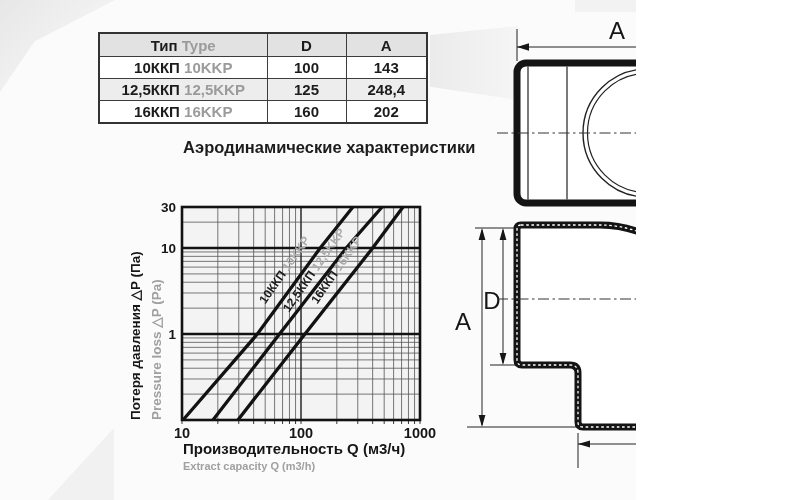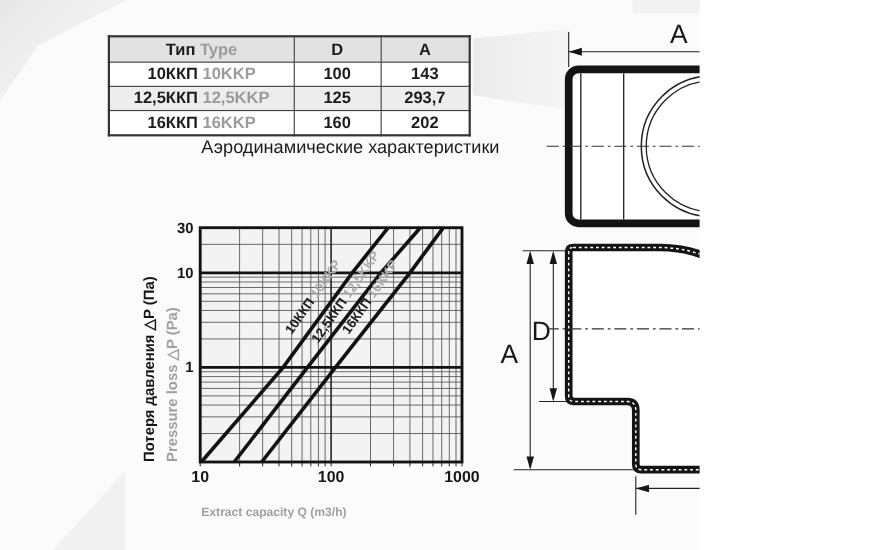--- a/index.html
+++ b/index.html
@@ -20,22 +20,22 @@
   #spec-table{position:absolute;left:98px;top:32px;border-collapse:collapse;
               font-size:15px;font-weight:600}
   #spec-table td,#spec-table th{border:1px solid #3c3c3c;text-align:center;padding:0;
               height:21px;background:#fff}
   #spec-table tr.hdr th{height:22px;background:#e2e2e2}
   #spec-table tr.alt td{background:#ededed}
   #spec-table{border:2px solid #333}
   .gray{color:#9b9b9b}
 
   
-  #title-block{position:absolute;left:183px;top:125px;font-size:16.5px;line-height:18.5px;
-               font-weight:400;white-space:nowrap}
+  #title-block{position:absolute;left:183px;top:138px;font-size:16.5px;line-height:18.5px;
+               font-weight:700;white-space:nowrap}
   #title-block .en{color:#9e9e9e}
 
   
   #chart-svg{position:absolute;left:150px;top:194px}
   .axis-title{position:absolute;font-size:13.5px;font-weight:700;white-space:nowrap}
   #y-title-ru{left:29px;top:305px;width:213px;height:17px;transform:rotate(-90deg);color:#161616}
   #y-title-en{left:50px;top:305px;width:213px;height:17px;transform:rotate(-90deg);color:#a0a0a0}
   #x-title-ru{left:183px;top:440px;font-size:15px;color:#161616}
   #x-title-en{left:183px;top:460px;font-size:11px;color:#a0a0a0}
 
@@ -76,21 +76,21 @@
         <span>10ККП</span>
         <span class="gray">10KKP</span></td>
       <td>100</td>
       <td>143</td>
     </tr>
     <tr class="alt">
       <td>
         <span>12,5ККП</span>
         <span class="gray">12,5KKP</span></td>
       <td>125</td>
-      <td>293,7</td>
+      <td>248,4</td>
     </tr>
     <tr>
       <td>
         <span>16ККП</span>
         <span class="gray">16KKP</span></td>
       <td>160</td>
       <td>202</td>
     </tr>
   </tbody>
     </table>
@@ -173,20 +173,21 @@
       </g>
       <text x="26" y="17.5" text-anchor="end" font-size="13.5" font-weight="700" fill="#161616">30</text>
       <text x="26" y="58.52618192858279" text-anchor="end" font-size="13.5" font-weight="700" fill="#161616">10</text>
       <text x="26" y="144.5130909642914" text-anchor="end" font-size="13.5" font-weight="700" fill="#161616">1</text>
       <text x="32" y="244" text-anchor="middle" font-size="14.5" font-weight="700" fill="#161616">10</text>
       <text x="151" y="244" text-anchor="middle" font-size="14.5" font-weight="700" fill="#161616">100</text>
       <text x="270" y="244" text-anchor="middle" font-size="14.5" font-weight="700" fill="#161616">1000</text>
     </svg>
   <div class="axis-title" id="y-title-ru">Потеря давления  △P (Па)</div>
   <div class="axis-title" id="y-title-en">Pressure loss  △P (Pa)</div>
+  <div class="axis-title" id="x-title-ru">Производительность Q (м3/ч)</div>
   <div class="axis-title" id="x-title-en">Extract capacity Q (m3/h)</div>
 
   <svg id="topview" class="drawing" width="345" height="206" viewBox="0 0 345 206">
 
     <line x1="62" y1="15" x2="62" y2="47" stroke="#222" stroke-width="1"></line>
     <line x1="262" y1="15" x2="262" y2="121" stroke="#222" stroke-width="1"></line>
 
     <line x1="62" y1="33" x2="262" y2="33" stroke="#222" stroke-width="1"></line>
     <path d="M62,33 L74,29.3 L74,36.7 Z" fill="#161616"></path>
     <path d="M262,33 L250,29.3 L250,36.7 Z" fill="#161616"></path>

